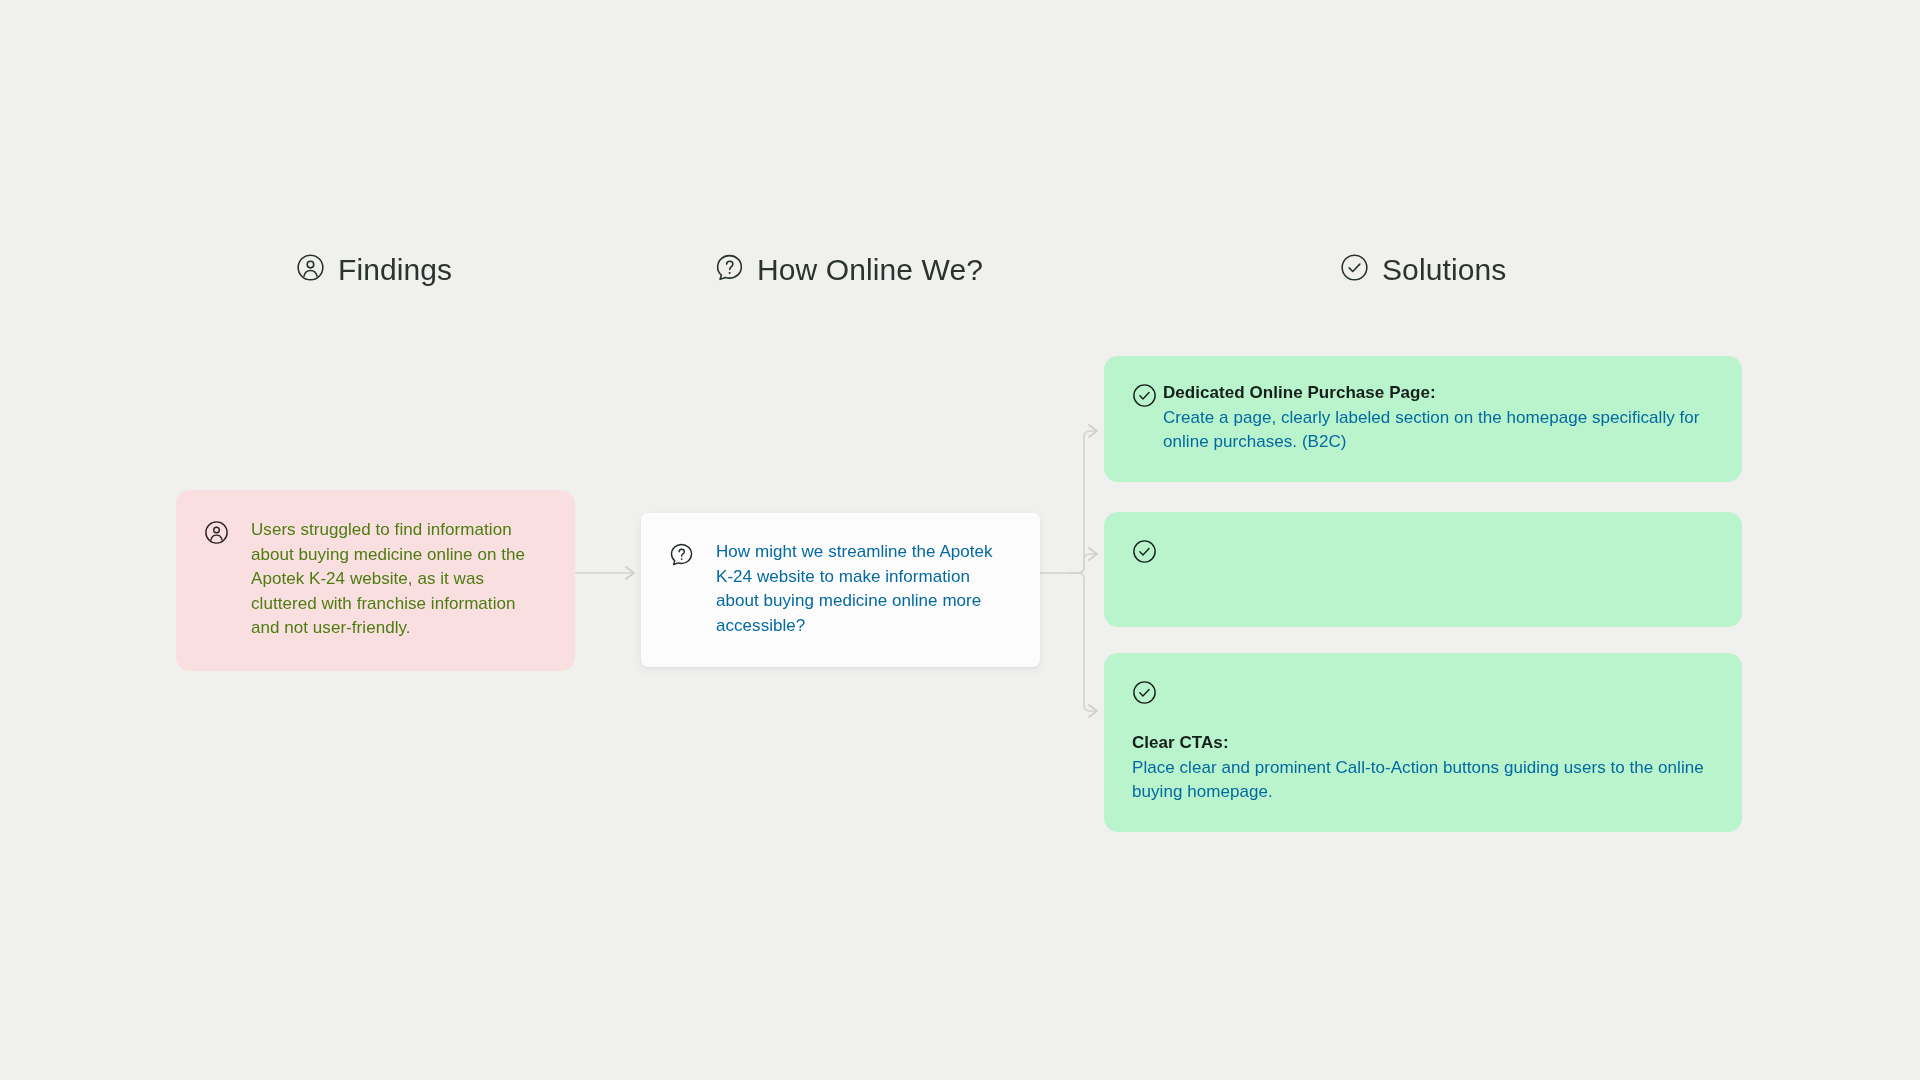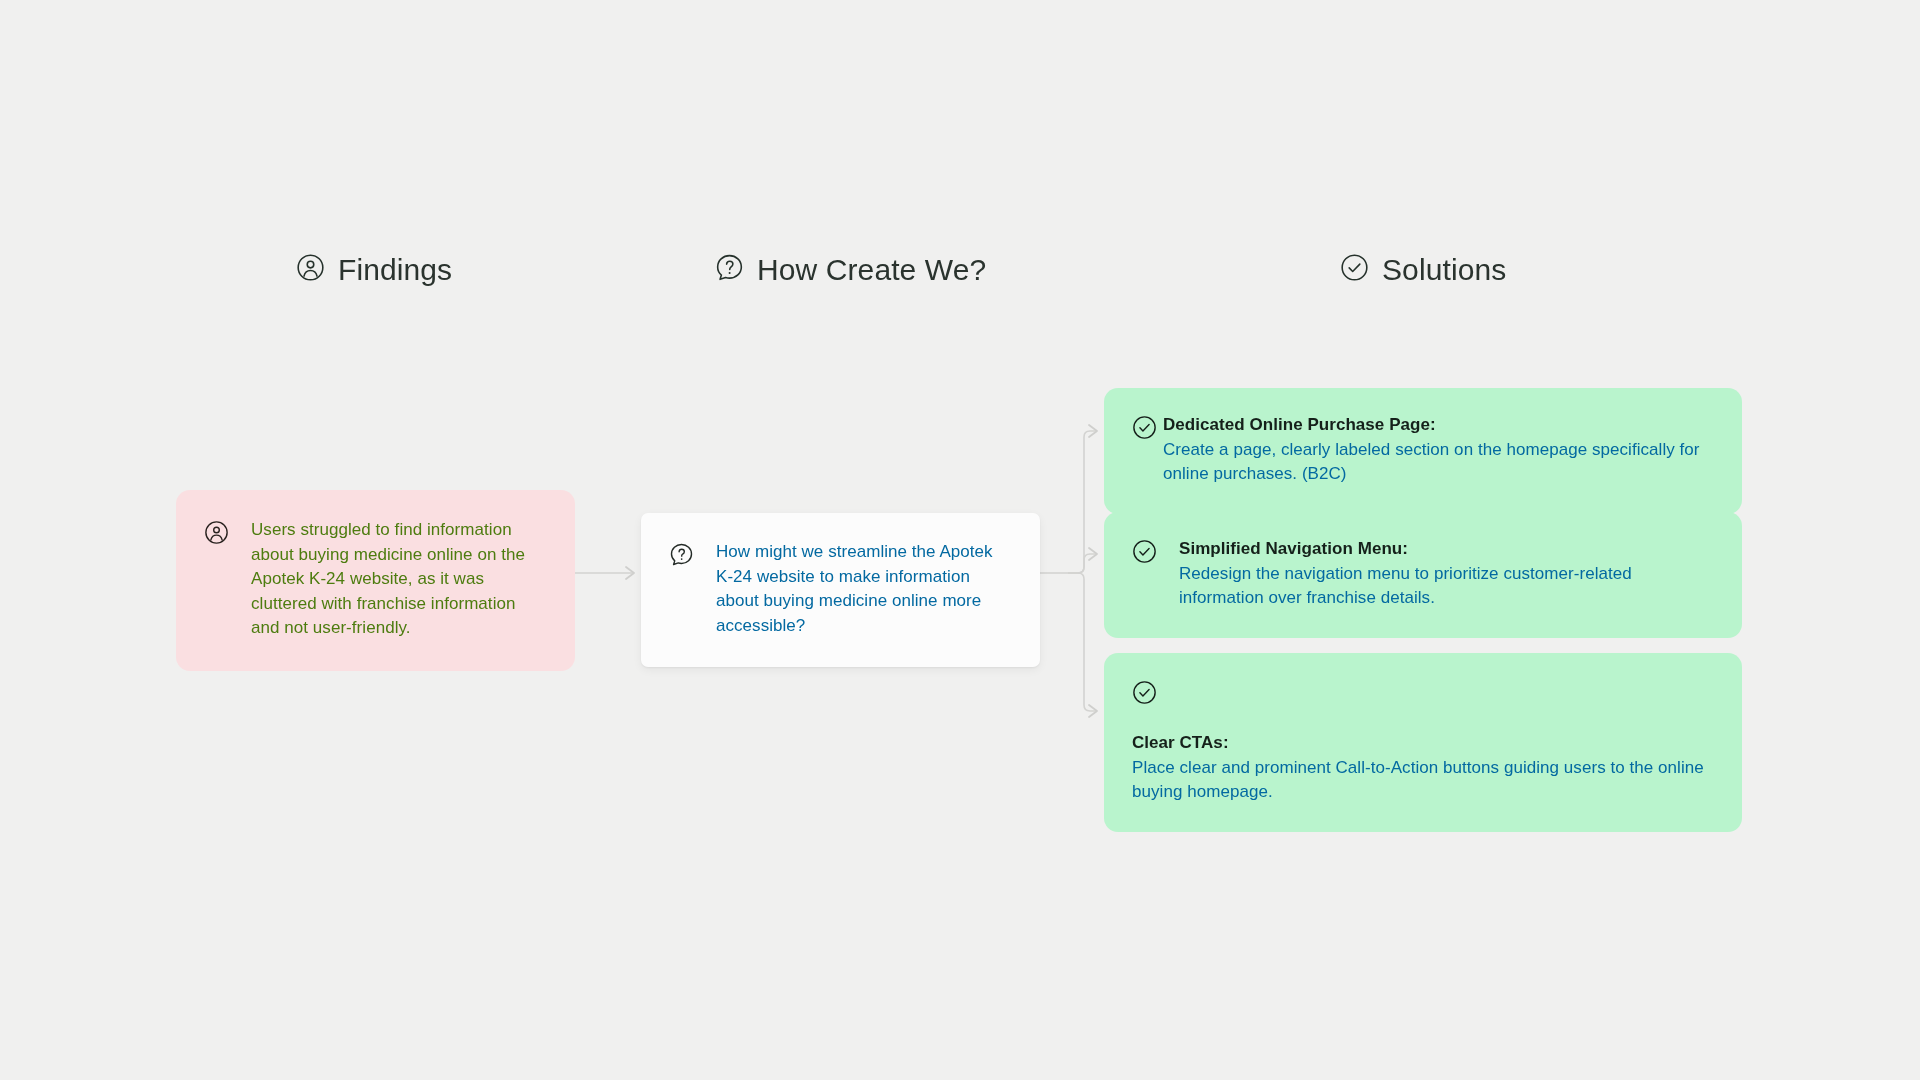--- a/index.html
+++ b/index.html
@@ -89,21 +89,21 @@
     border-radius: 7px;
   }
 
   
   .card-solution {
     left: 1104px;
     width: 638px;
     background: #b9f4cd;
     padding: 25px 26px 27px 28px;
   }
-  #card-solution-0 { top: 388px;  min-height: 115px; gap: 6px; }
+  #card-solution-0 { top: 356px;  min-height: 115px; gap: 6px; }
   #card-solution-1 { top: 512px;  min-height: 115px; }
   #card-solution-2 { top: 653px;  min-height: 115px; flex-direction: column; }
 
   
   #connectors {
     position: absolute;
     left: 0; top: 0;
     width: 1920px; height: 1080px;
     pointer-events: none;
   }
@@ -152,21 +152,21 @@
   <div id="header-hmw" class="col-header">
     <span class="hdr-icon">
       <svg width="29" height="29" viewBox="0 0 24 24" fill="none">
         <path d="M12 2.2c5.4 0 9.8 4.1 9.8 9.3s-4.4 9.3-9.8 9.3c-1.1 0-2.2-0.18-3.2-0.5
                  l-4.6 1.5 1.1-3.6C3.4 16.6 2.2 14.2 2.2 11.5 2.2 6.3 6.6 2.2 12 2.2z" stroke="#25312b" stroke-width="1.3" stroke-linejoin="round"></path>
         <path d="M9.6 9.2c0.1-1.4 1.2-2.4 2.6-2.4 1.5 0 2.6 1 2.6 2.4 0 1.2-0.7 1.8-1.6 2.4
                  -0.7 0.5-1 0.9-1 1.8v0.3" stroke="#25312b" stroke-width="1.3" stroke-linecap="round"></path>
         <circle cx="12.1" cy="16.6" r="0.85" fill="#25312b"></circle>
       </svg>
     </span>
-    <span class="hdr-label">How Create We?</span>
+    <span class="hdr-label">How Online We?</span>
   </div>
 
   <div id="header-solutions" class="col-header">
     <span class="hdr-icon">
       <svg width="29" height="29" viewBox="0 0 24 24" fill="none">
         <circle cx="12" cy="12" r="10.2" stroke="#25312b" stroke-width="1.3"></circle>
         <path d="M7.6 12.3l2.9 3 5.9-6.1" stroke="#25312b" stroke-width="1.3" stroke-linecap="round" stroke-linejoin="round"></path>
       </svg>
     </span>
     <span class="hdr-label">Solutions</span>
@@ -213,24 +213,20 @@
     </div>
   </div>
 
   <div id="card-solution-1" class="card card-solution">
     <span class="card-icon">
       <svg width="25" height="25" viewBox="0 0 24 24" fill="none">
         <circle cx="12" cy="12" r="10.2" stroke="#15201a" stroke-width="1.35"></circle>
         <path d="M7.6 12.3l2.9 3 5.9-6.1" stroke="#15201a" stroke-width="1.35" stroke-linecap="round" stroke-linejoin="round"></path>
       </svg>
     </span>
-    <div class="card-body">
-      <div class="card-title">Simplified Navigation Menu:</div>
-      <div class="card-text">Redesign the navigation menu to prioritize customer-related information over franchise details.</div>
-    </div>
   </div>
 
   <div id="card-solution-2" class="card card-solution">
     <span class="card-icon">
       <svg width="25" height="25" viewBox="0 0 24 24" fill="none">
         <circle cx="12" cy="12" r="10.2" stroke="#15201a" stroke-width="1.35"></circle>
         <path d="M7.6 12.3l2.9 3 5.9-6.1" stroke="#15201a" stroke-width="1.35" stroke-linecap="round" stroke-linejoin="round"></path>
       </svg>
     </span>
     <div class="card-body">

